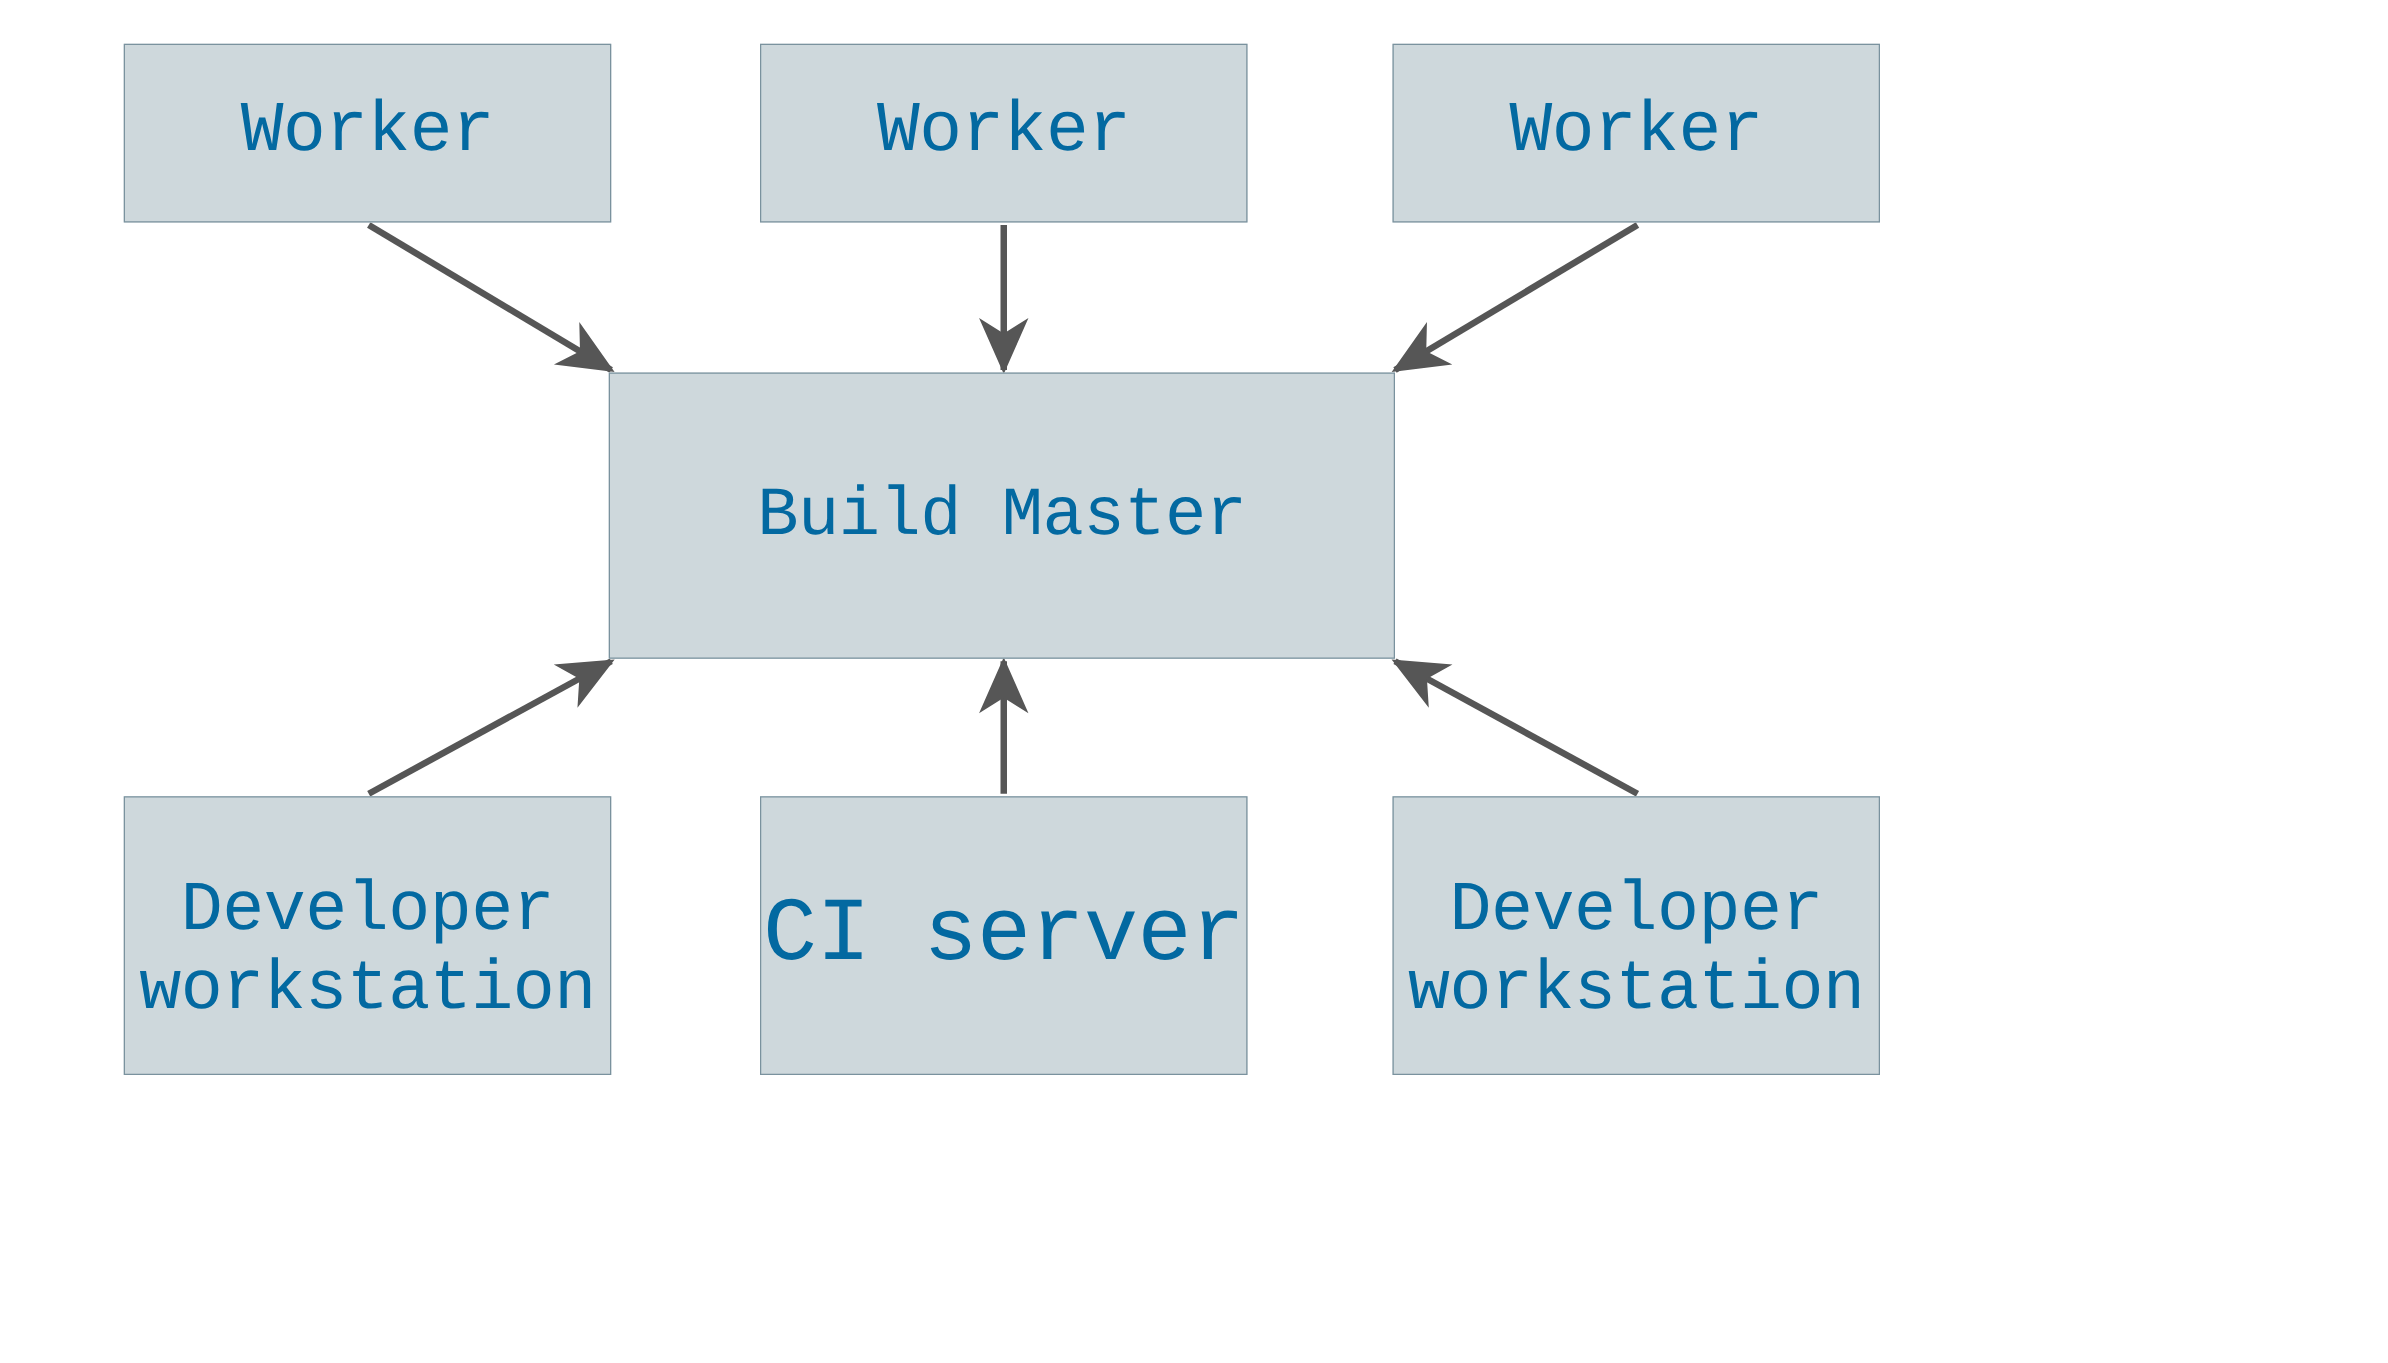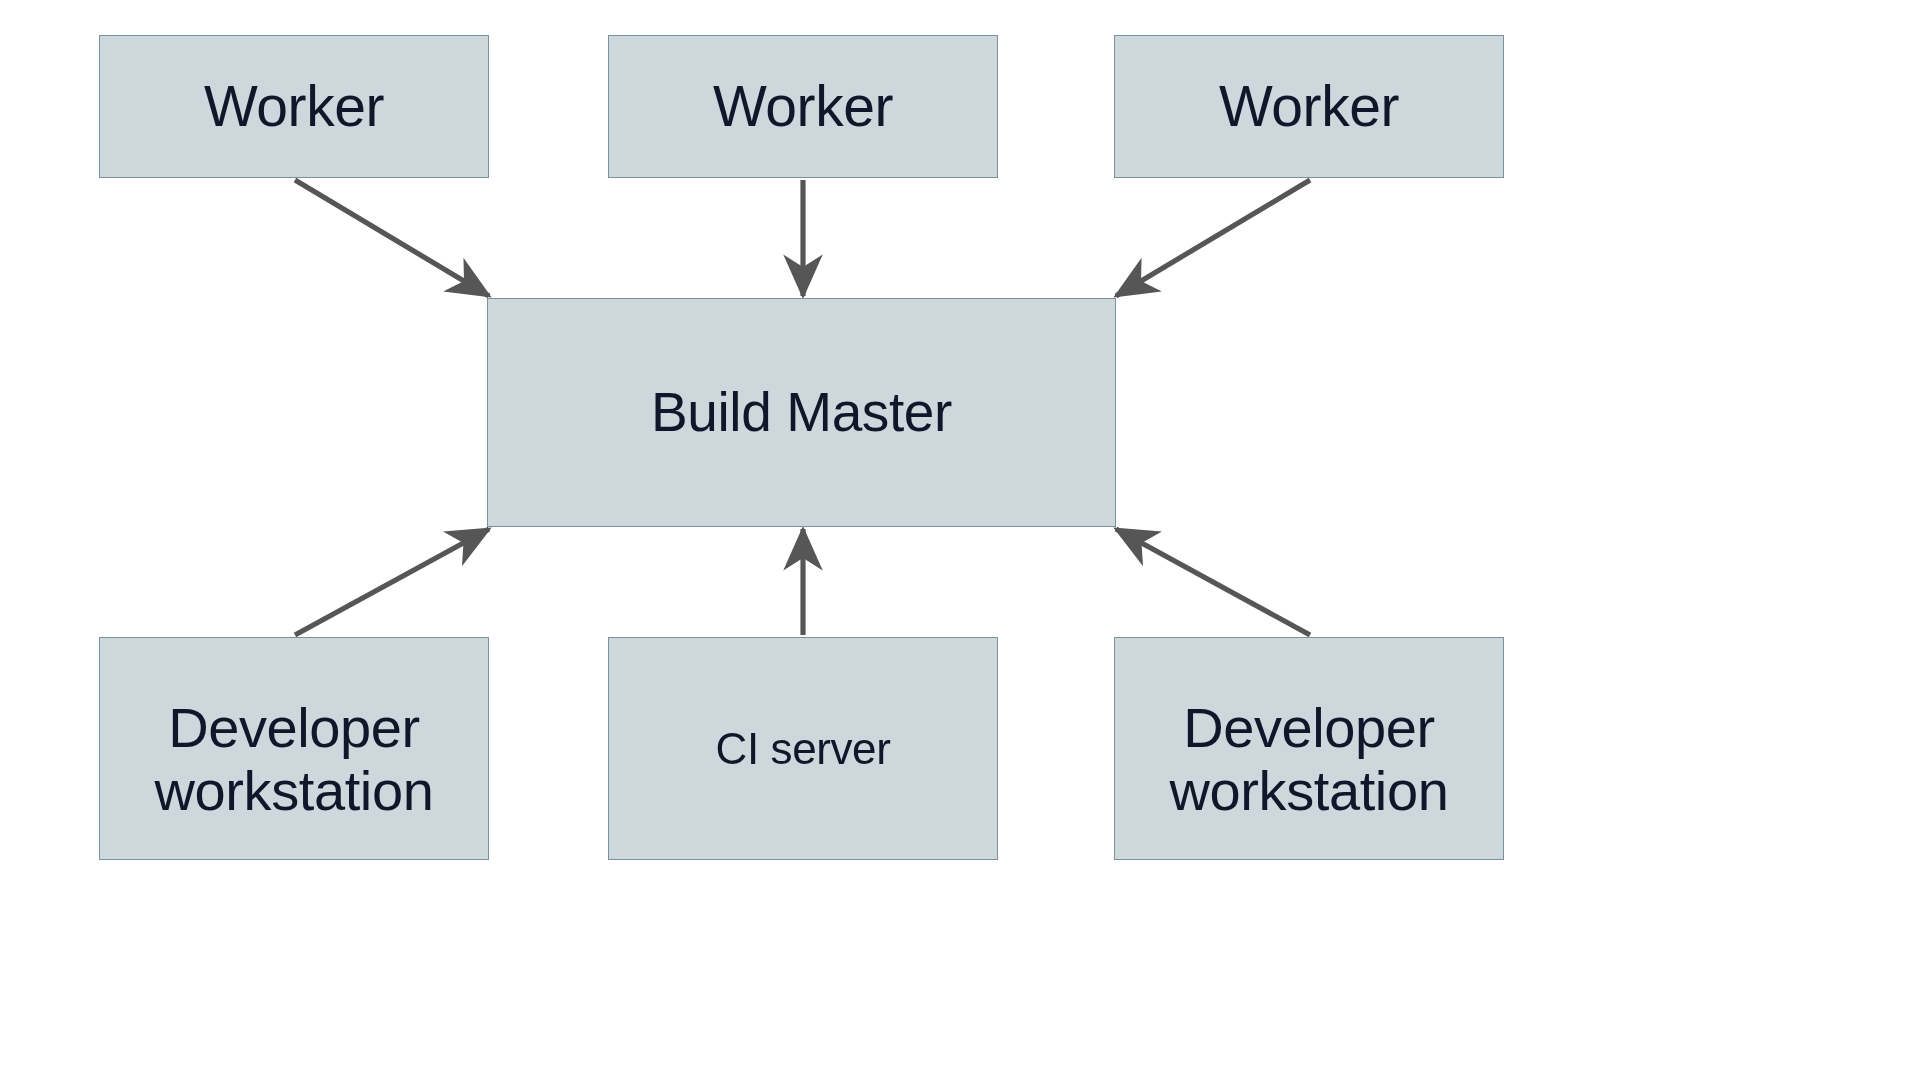--- a/index.html
+++ b/index.html
@@ -30,22 +30,22 @@
     position: absolute;
     box-sizing: border-box;
     background: #ced8dc;
     border: 1.6px solid #7a929e;
     display: flex;
     align-items: center;
     justify-content: center;
     text-align: center;
   }
   .node-label {
-    color: #0f172a;
-    font-family: Liberation Sans, sans-serif;
+    color: #0369a1;
+    font-family: Liberation Mono, monospace;
     font-weight: 400;
     letter-spacing: -0.4px;
     line-height: 1.12;
     white-space: pre-line;
   }
   
   #node-worker-1 { left: 99px;  top: 35px;  width: 390px; height: 143px; }
   #node-worker-2 { left: 608px; top: 35px;  width: 390px; height: 143px; }
   #node-worker-3 { left: 1114px;top: 35px;  width: 390px; height: 143px; }
   #node-worker-1 .node-label,
@@ -55,21 +55,21 @@
   
   #node-build-master { left: 487px; top: 298px; width: 629px; height: 229px; }
   #node-build-master .node-label { font-size: 55px; }
 
   
   #node-dev-ws-1  { left: 99px;  top: 637px; width: 390px; height: 223px; }
   #node-ci-server { left: 608px; top: 637px; width: 390px; height: 223px; }
   #node-dev-ws-2  { left: 1114px;top: 637px; width: 390px; height: 223px; }
   #node-dev-ws-1 .node-label,
   #node-dev-ws-2 .node-label { font-size: 56px; margin-top: 23px; }
-  #node-ci-server .node-label { font-size: 44px; }
+  #node-ci-server .node-label { font-size: 72px; }
 </style>
 </head>
 <body>
 
 <div id="canvas">
 
   <svg id="edge-layer" viewBox="0 0 1910 1090" width="1910" height="1090" xmlns="http://www.w3.org/2000/svg">
     <defs>
 
       <marker id="arrowhead" markerWidth="9" markerHeight="8" refX="8.2" refY="4" orient="auto" markerUnits="strokeWidth">

